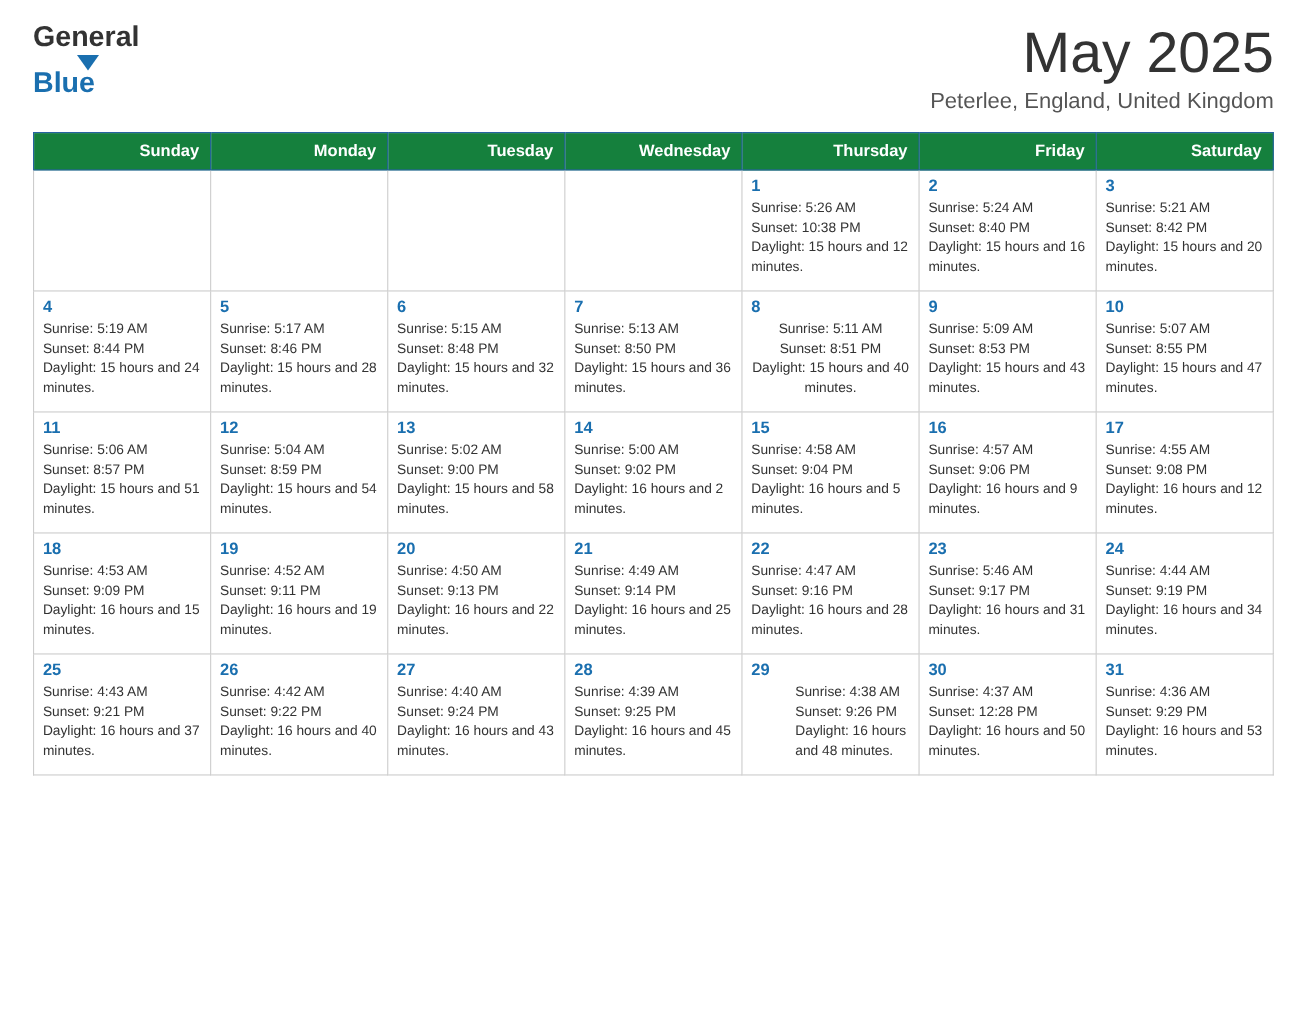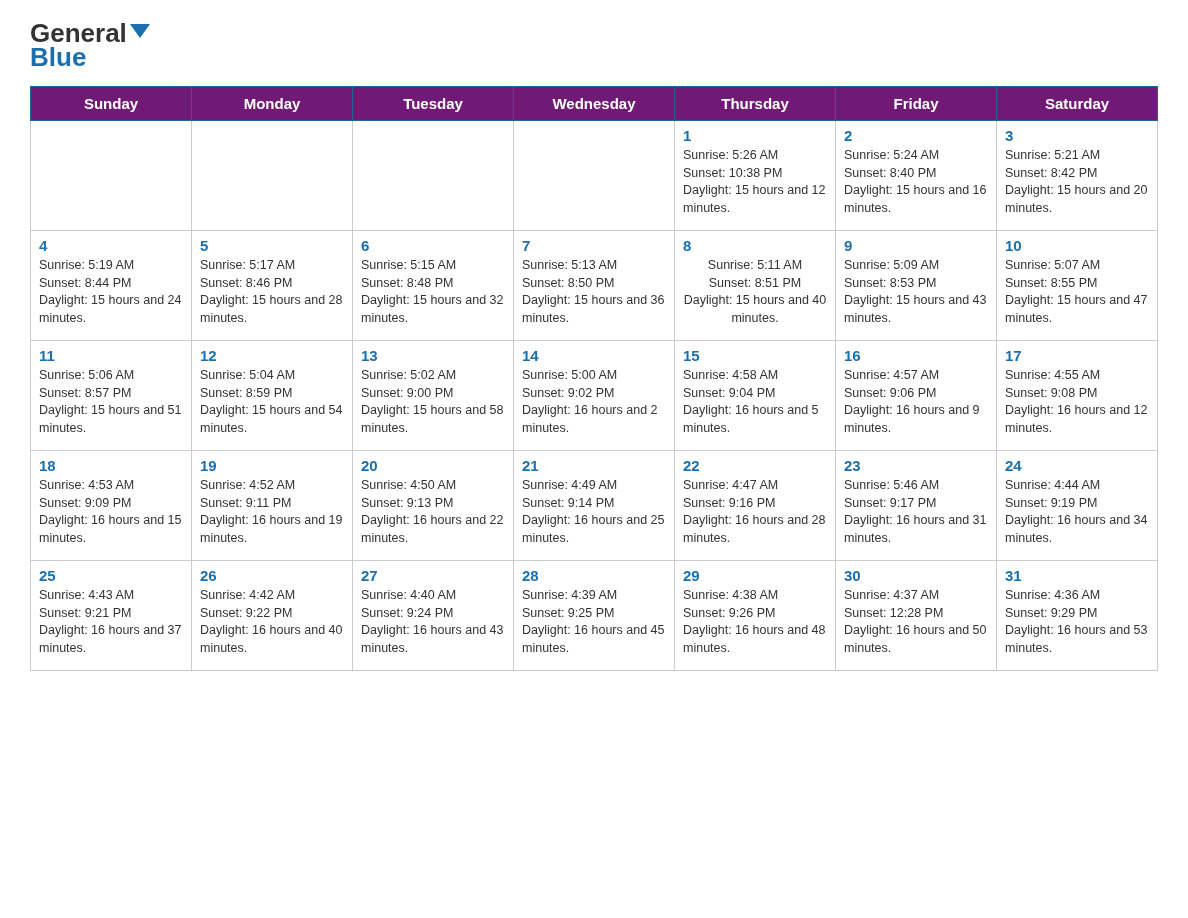--- a/index.html
+++ b/index.html
@@ -60,26 +60,26 @@
       font-size: 20px;
       color: #555;
       margin-top: 4px;
     }
     .calendar {
       width: 100%;
       border-collapse: collapse;
       border: 1px solid #aaa;
     }
     .calendar th {
-      background-color: #701a75;
+      background-color: #15803d;
       color: #fff;
       font-size: 15px;
       font-weight: bold;
       padding: 8px 10px;
-      text-align: center;
+      text-align: right;
       border: 1px solid #2563a0;
     }
     .calendar td {
       vertical-align: top;
       width: calc(100% / 7);
       padding: 6px 8px;
       border: 1px solid #ccc;
       font-size: 13px;
       color: #333;
       height: 110px;
@@ -98,25 +98,29 @@
     }
     .empty-cell {
       background: #fff;
     }
   </style>
 </head>
 <body>
 
 <div class="header">
   <div class="logo">
-    <div style="display:flex; ">
+    <div style="display:flex; align-items:center;flex-direction:column;">
       <span class="logo-general">General</span>
       <div class="logo-arrow"></div>
     </div>
     <span class="logo-blue">Blue</span>
+  </div>
+  <div class="title-block">
+    <div class="month-title">May 2025</div>
+    <div class="location">Peterlee, England, United Kingdom</div>
   </div>
 </div>
 
 <table class="calendar">
   <thead>
     <tr>
     <th>Sunday</th>
         <th>Monday</th>
         <th>Tuesday</th>
         <th>Wednesday</th>
@@ -302,21 +306,21 @@
 Daylight: 16 hours and 43 minutes.</div>
         </td>
         <td>
           <span class="day-number">28</span>
           <div class="day-info" style="white-space: pre-line;">Sunrise: 4:39 AM
 Sunset: 9:25 PM
 Daylight: 16 hours and 45 minutes.</div>
         </td>
         <td>
           <span class="day-number">29</span>
-          <div class="day-info" style="white-space: pre-line;">Sunrise: 4:38 AM
+          <div class="day-info" style="white-space: pre-line; margin-left: 40px;">Sunrise: 4:38 AM
 Sunset: 9:26 PM
 Daylight: 16 hours and 48 minutes.</div>
         </td>
         <td>
           <span class="day-number">30</span>
           <div class="day-info" style="white-space: pre-line;">Sunrise: 4:37 AM
 Sunset: 12:28 PM
 Daylight: 16 hours and 50 minutes.</div>
         </td>
         <td>

